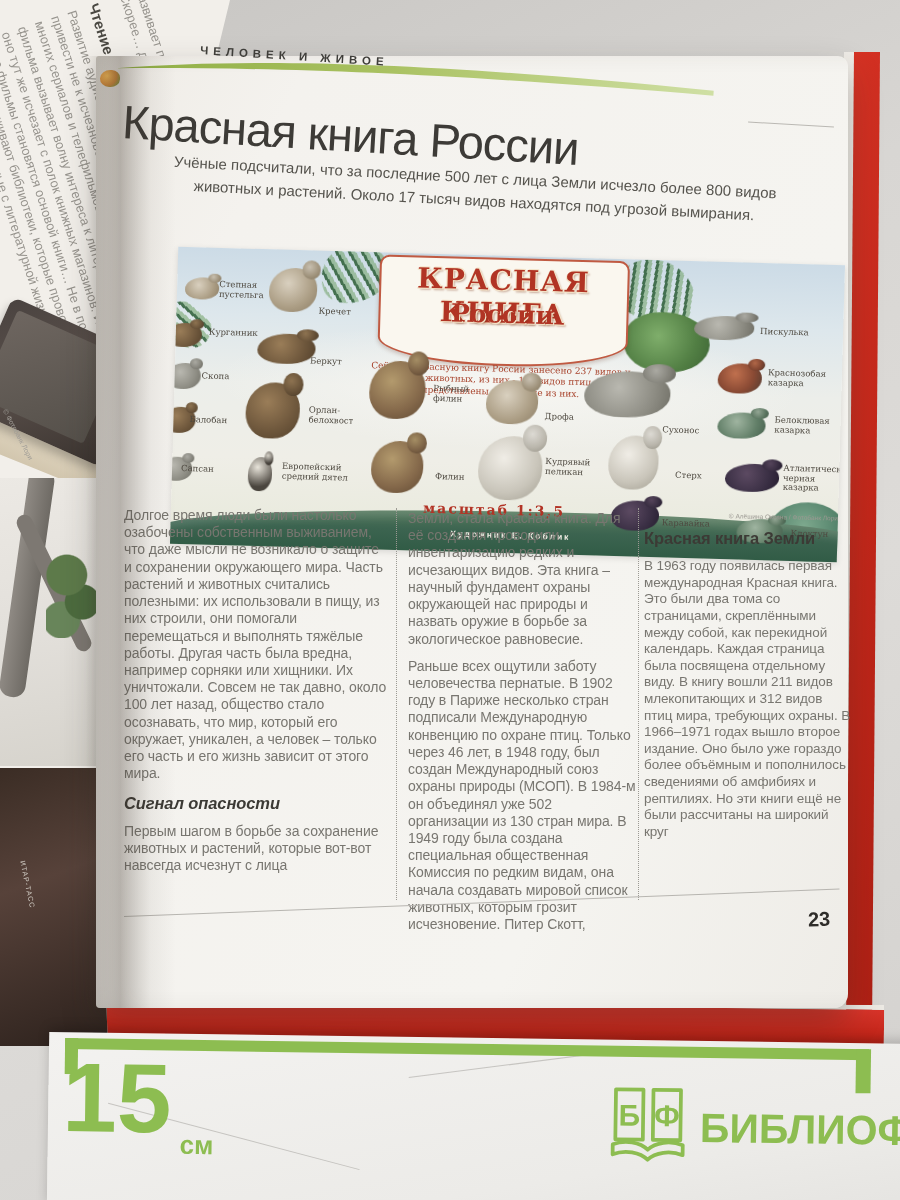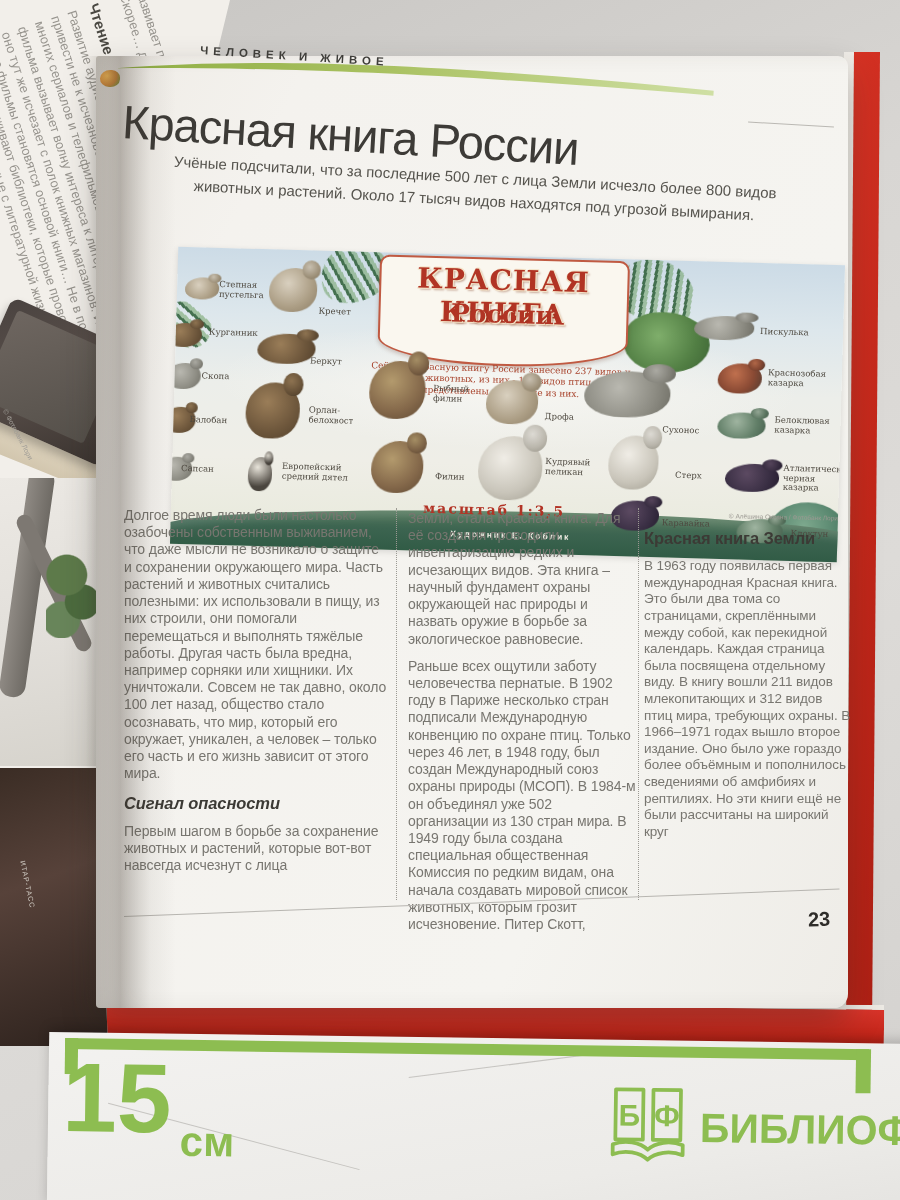--- a/index.html
+++ b/index.html
@@ -146,21 +146,21 @@
     background:linear-gradient(90deg,rgba(60,50,40,0) 0%,rgba(60,50,40,.30) 38%,rgba(60,50,40,.06) 72%,rgba(60,50,40,0) 100%);}
 
   
   .bottom-card{left:48px;top:1038px;width:876px;height:175px;z-index:6;transform:rotate(.8deg);
     background:linear-gradient(170deg,#f3f2f0 0%,#ecebe8 70%,#e4e3e0 100%);
     box-shadow:0 -4px 12px rgba(0,0,0,.18);}
   .ruler-bar{position:absolute;left:16px;top:6px;width:804px;height:11px;background:#8dbd51;}
   .tick-l{position:absolute;left:16px;top:6px;width:13px;height:36px;background:#8dbd51;}
   .tick-r{position:absolute;left:807px;top:6px;width:15px;height:44px;background:#8dbd51;}
   .ruler-value{position:absolute;left:14px;top:16px;font-size:98px;font-weight:bold;color:#8dbd51;line-height:1;}
-  .ruler-unit{position:absolute;left:132px;top:84px;font-size:42px;font-weight:bold;color:#8dbd51;}
+  .ruler-unit{position:absolute;left:132px;top:96px;font-size:26px;font-weight:bold;color:#8dbd51;}
   .brand{position:absolute;left:560px;top:44px;display:flex;align-items:center;}
   .brand-name{font-size:41px;font-weight:bold;color:#8dbd51;letter-spacing:0px;margin-left:12px;
     font-family:"Liberation Sans",sans-serif;}
   .scratch{position:absolute;height:1px;background:rgba(120,118,112,.35);transform-origin:0 0;}
 </style>
 </head>
 <body>
 
 <div class="abs corner-object"></div>
 

